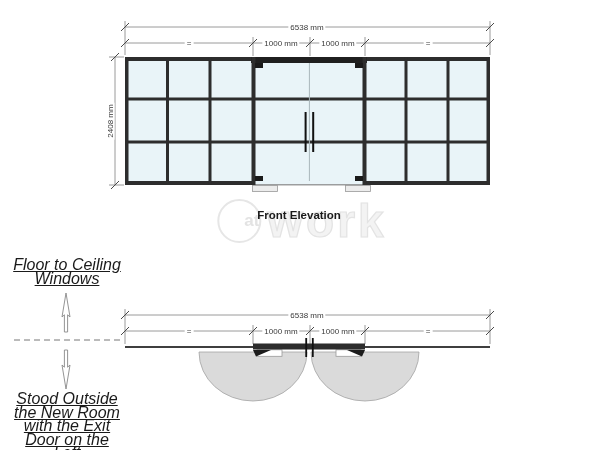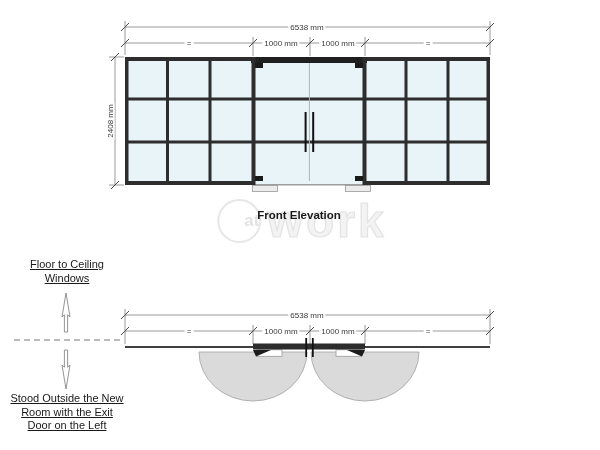--- a/index.html
+++ b/index.html
@@ -12,22 +12,22 @@
     position:absolute;z-index:3;transform:translate(-50%,-50%);
     font-size:8px;line-height:9px;color:#3a3a3a;background:#fff;
     padding:0 2px;white-space:nowrap;
   }
   .dim-text.rot{transform:translate(-50%,-50%) rotate(-90deg);}
   .view-label{
     position:absolute;z-index:3;transform:translate(-50%,-50%);
     font-size:11.5px;font-weight:bold;color:#1a1a1a;white-space:nowrap;
   }
   .note{
-    position:absolute;z-index:3;font-size:11px;line-height:13.5px;color:#1a1a1a;
-    text-align:center;text-decoration:underline;
+    position:absolute;z-index:3;font-size:16px;line-height:13.5px;color:#1a1a1a;
+    text-align:center;text-decoration:underline;font-style:italic;
   }
   .watermark{
     position:absolute;z-index:1;left:302px;top:221px;transform:translate(-50%,-50%);
     display:flex;align-items:center;gap:6px;
     font-size:46px;font-weight:bold;letter-spacing:3px;
     color:#f3f3f3;-webkit-text-stroke:1.2px #e3e3e3;white-space:nowrap;
   }
   .watermark .at-circle{
     width:40px;height:40px;border-radius:50%;border:2px solid #e6e6e6;
     display:flex;align-items:center;justify-content:flex-end;

